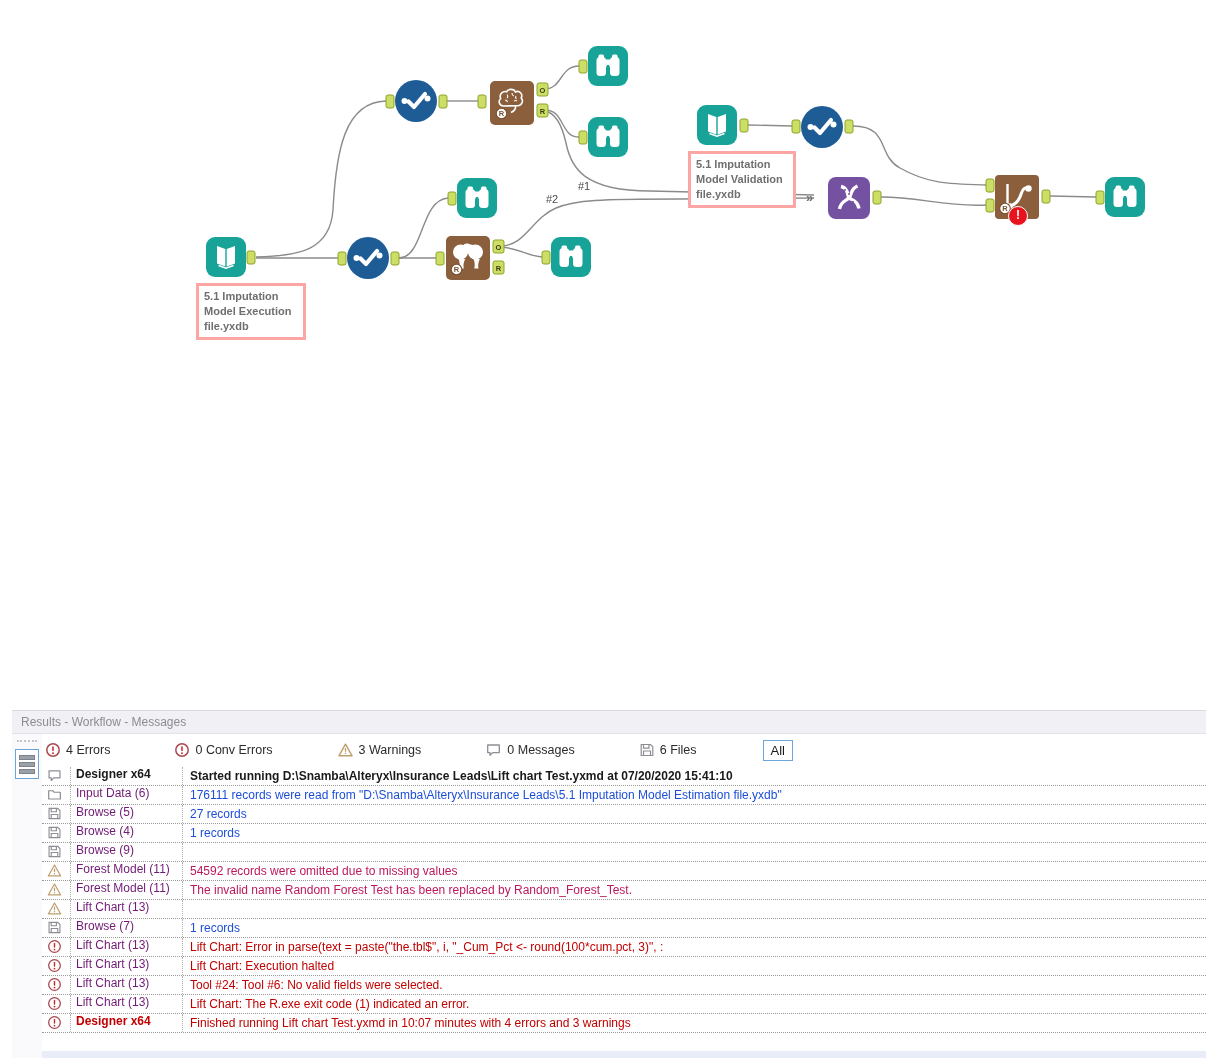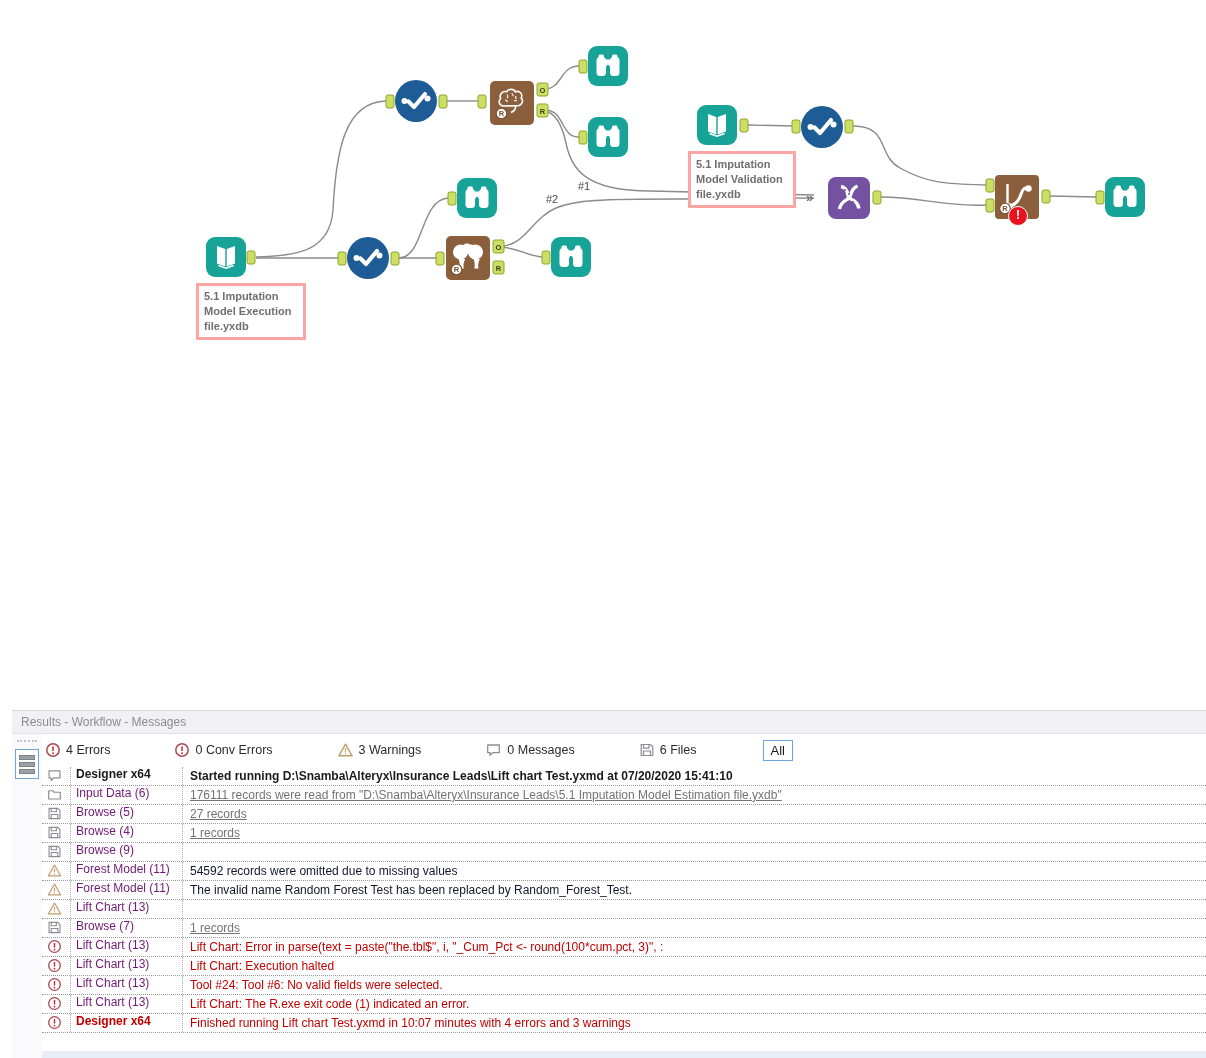--- a/index.html
+++ b/index.html
@@ -32,22 +32,22 @@
     padding:0 7px;margin-left:2px;cursor:pointer;font-family:"Liberation Sans",sans-serif;}
   #rows{height:285px;overflow:hidden;}
   .row{height:19px;box-sizing:border-box;display:flex;align-items:center;border-bottom:1px dotted #9a9a9a;font-size:12px;background:#fff;}
   .icon-cell{width:29px;height:100%;box-sizing:border-box;border-right:1px dotted #adadad;display:flex;align-items:center;padding-left:5px;flex:none;}
   .tool-cell{width:112px;height:100%;box-sizing:border-box;border-right:1px dotted #adadad;display:flex;align-items:flex-start;padding-left:5px;flex:none;white-space:nowrap;overflow:hidden;}
   .msg-cell{flex:1;padding-left:7px;white-space:nowrap;overflow:hidden;}
   .tool-bold{font-weight:bold;color:#1a1a1a;text-decoration:none;}
   .tool-link{color:#701a75;cursor:pointer;}
   .tool-error{font-weight:bold;color:#c00000;text-decoration:none;}
   .msg-bold{font-weight:bold;color:#1a1a1a;}
-  .msg-link{color:#737373;text-decoration:underline;cursor:pointer;}
-  .msg-warning{color:#0f172a;}
+  .msg-link{color:#1d4ed8;cursor:pointer;}
+  .msg-warning{color:#be185d;}
   .msg-error{font-weight:normal;color:#c00000;}
   .footer-strip{height:7px;background:#e9edf8;}
 </style>
 </head>
 <body>
 
 <div id="app">
 
   <div id="canvas">
 

